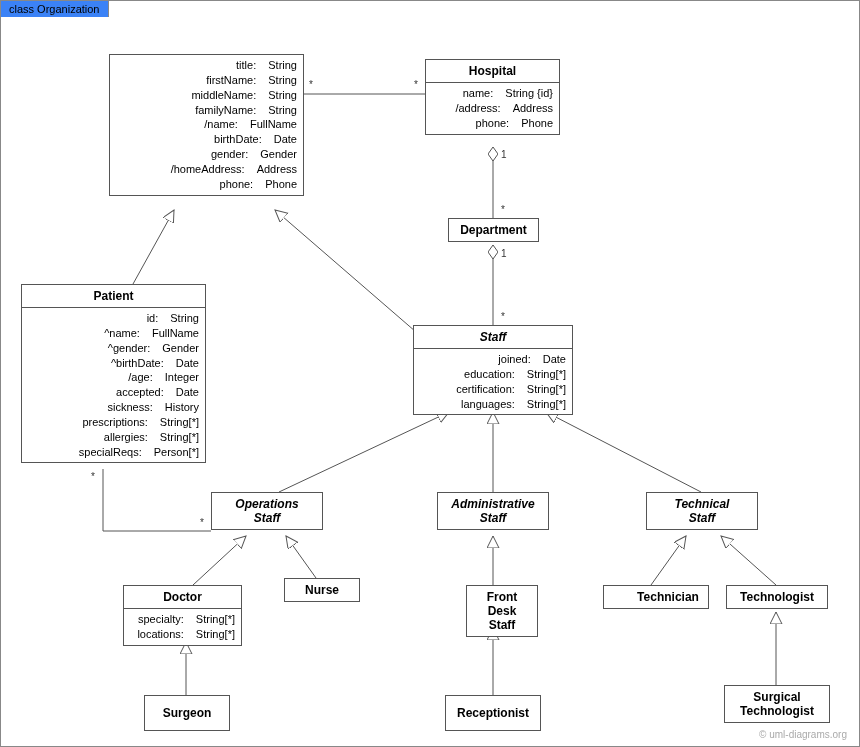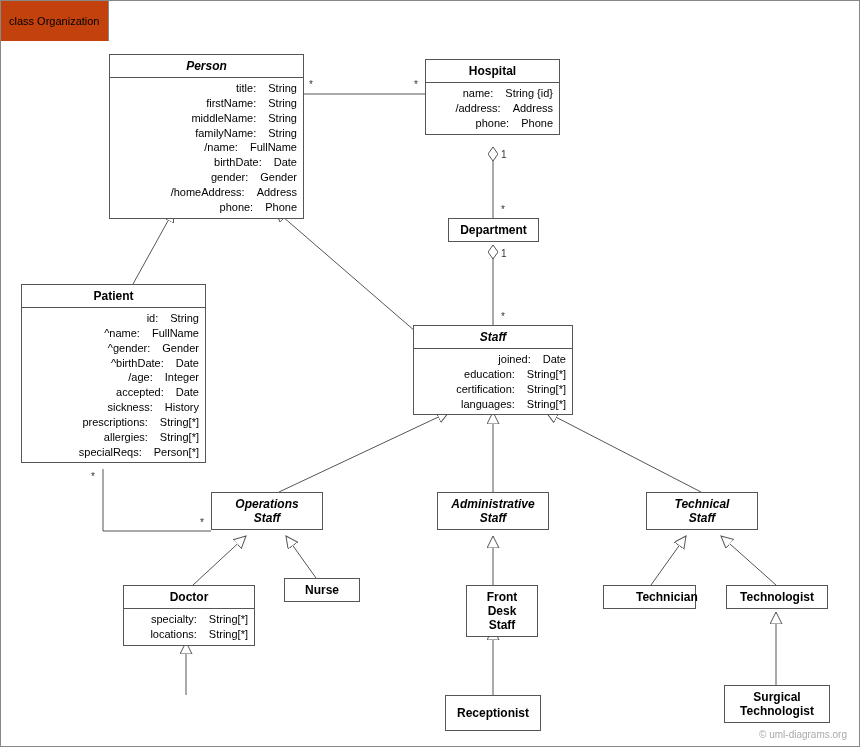--- a/index.html
+++ b/index.html
@@ -15,22 +15,22 @@
     height: 747px;
     border: 1px solid #888;
     box-sizing: border-box;
   }
   .frame-tab {
     position: absolute;
     top: -1px;
     left: -1px;
     border: 1px solid #888;
     border-bottom: none;
-    padding: 14px 8px;
-    background: #c2410c;
+    padding: 2px 8px;
+    background: #3b82f6;
     font-size: 11px;
   }
   .class-box {
     position: absolute;
     border: 1px solid #555;
     background: white;
     box-sizing: border-box;
   }
   .class-name {
     text-align: center;
@@ -131,21 +131,20 @@
   <div class="mult" style="left:308px; top:78px;">*</div>
   <div class="mult" style="left:413px; top:78px;">*</div>
   <div class="mult" style="left:500px; top:148px;">1</div>
   <div class="mult" style="left:500px; top:203px;">*</div>
   <div class="mult" style="left:500px; top:247px;">1</div>
   <div class="mult" style="left:500px; top:310px;">*</div>
   <div class="mult" style="left:90px; top:470px;">*</div>
   <div class="mult" style="left:199px; top:516px;">*</div>
 
   <div class="class-box" style="left:108px; top:53px; width:195px;">
-    <div class="class-name">Person</div>
     <div class="class-attrs" id="attrs-person">
         <div class="attr-row">
           <span>title:</span>
           <span>String</span>
         </div>
         <div class="attr-row">
           <span>firstName:</span>
           <span>String</span>
         </div>
         <div class="attr-row">
@@ -280,21 +279,21 @@
       <span>Administrative</span><br><span>Staff</span>
     </div>
   </div>
 
   <div class="class-box" style="left:645px; top:491px; width:112px;">
     <div class="class-name no-attrs">
       <span>Technical</span><br><span>Staff</span>
     </div>
   </div>
 
-  <div class="class-box" style="left:122px; top:584px; width:132px;">
+  <div class="class-box" style="left:122px; top:584px; width:119px;">
     <div class="class-name plain">Doctor</div>
     <div class="class-attrs" id="attrs-doctor">
         <div class="attr-row">
           <span>specialty:</span>
           <span>String[*]</span>
         </div>
         <div class="attr-row">
           <span>locations:</span>
           <span>String[*]</span>
         </div>
@@ -304,28 +303,31 @@
   <div class="class-box" style="left:283px; top:577px; width:76px;">
     <div class="class-name plain no-attrs">Nurse</div>
   </div>
 
   <div class="class-box" style="left:447px; top:584px; width:72px;margin-left:18px;">
     <div class="class-name plain no-attrs">
       <span>Front Desk</span><br><span>Staff</span>
     </div>
   </div>
 
-  <div class="class-box" style="left:602px; top:584px; width:93px;padding-left:24px;">
+  <div class="class-box" style="left:602px; top:584px; width:106px;padding-left:24px;">
     <div class="class-name plain no-attrs">Technician</div>
   </div>
 
   <div class="class-box" style="left:725px; top:584px; width:102px;">
     <div class="class-name plain no-attrs">Technologist</div>
   </div>
 
+  <div class="class-box" style="left:143px; top:694px; width:86px;">
+    <div class="class-name plain no-attrs" style="padding:10px 8px;">Surgeon</div>
+  </div>
 
   <div class="class-box" style="left:444px; top:694px; width:96px;">
     <div class="class-name plain no-attrs" style="padding:10px 8px;">Receptionist</div>
   </div>
 
   <div class="class-box" style="left:723px; top:684px; width:106px;">
     <div class="class-name plain no-attrs">
       <span>Surgical</span><br><span>Technologist</span>
     </div>
   </div>

